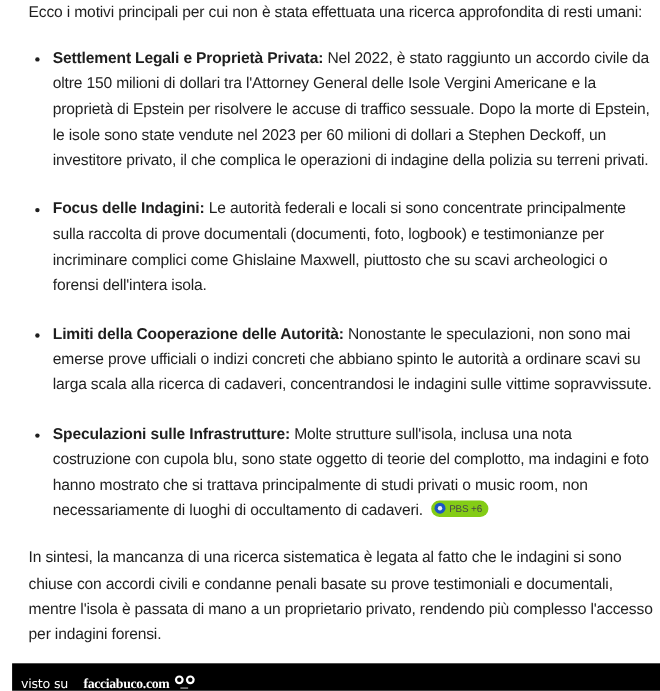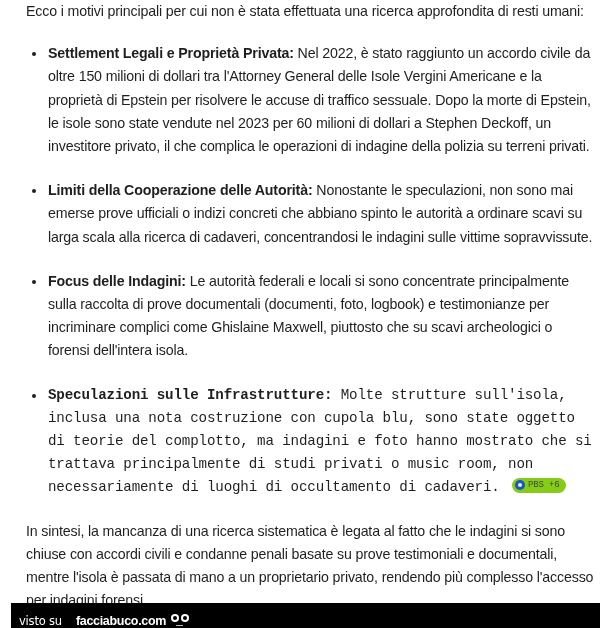--- a/index.html
+++ b/index.html
@@ -12,64 +12,64 @@
     font-size: 14.2px; line-height: 23.2px; letter-spacing: -0.15px;
   }
   p { margin: 0; }
   .intro { margin-bottom: 19px; }
   ul { list-style: none; margin: 0; padding: 0; }
   li { position: relative; padding-left: 22px; margin-bottom: 21px; }
   li .bullet {
     position: absolute; left: 6px; top: 10px; width: 4px; height: 4px;
     background: #1f1f1f; border-radius: 50%;
   }
-  li:nth-child(4) { margin-bottom: 20px; font-family: Liberation Mono, monospace; }
+  li:nth-child(4) { margin-bottom: 20px; }
   b { font-weight: bold; color: #1f1f1f; margin-top: 44px; }
   .badge {
     display: inline-flex; align-items: center; gap: 3px;
     background: #84cc16; border-radius: 9px; padding: 1px 6px 1px 3px;
     font-size: 9px; color: #444746; vertical-align: 1px; margin-left: 4px; line-height: 13px;
   }
   .badge .logo {
     width: 10px; height: 10px; border-radius: 50%; background: #1a56c4;
     position: relative; display: inline-block;
   }
   .badge .logo::after {
     content: ""; position: absolute; left: 3px; top: 3px; width: 4px; height: 4px;
     border-radius: 50%; background: #e9eef6;
   }
   .footer {
     position: absolute; left: 0; top: 603px; width: 600px; height: 36px; background: #000000;
     display: flex; align-items: center; color: #ffffff; margin-left: 11px;
   }
   .footer .visto { font-family: "DejaVu Sans", sans-serif; font-size: 11.5px; margin-left: 8px; letter-spacing: -0.2px; }
-  .footer .site { font-family: Liberation Sans, sans-serif; font-weight: bold; font-size: 12.5px; margin-left: 14px; letter-spacing: -0.3px; text-align: right; }
+  .footer .site { font-family: Liberation Serif, serif; font-weight: bold; font-size: 12.5px; margin-left: 14px; letter-spacing: -0.3px; text-align: right; }
   .eyes { display: inline-flex; gap: 2px; margin-left: 5px; position: relative; top: -3px; }
   .eye { width: 8px; height: 8px; border-radius: 50%; background: #fff; position: relative; }
   .eye::after { content: ""; position: absolute; width: 4px; height: 4px; border-radius: 50%; background: #000; left: 2px; top: 2px; }
   .mouth { position: absolute; left: 5px; top: 11px; width: 7px; height: 1px; background: #bbb; }
 </style>
 </head>
 <body>
 
 <div class="content">
   <p class="intro">Ecco i motivi principali per cui non è stata effettuata una ricerca approfondita di resti umani:</p>
 
   <ul>
     <li>
       <span class="bullet"></span>
       <b>Settlement Legali e Proprietà Privata:</b><span> Nel 2022, è stato raggiunto un accordo civile da oltre 150 milioni di dollari tra l'Attorney General delle Isole Vergini Americane e la proprietà di Epstein per risolvere le accuse di traffico sessuale. Dopo la morte di Epstein, le isole sono state vendute nel 2023 per 60 milioni di dollari a Stephen Deckoff, un investitore privato, il che complica le operazioni di indagine della polizia su terreni privati.</span>
     </li>
     <li>
       <span class="bullet"></span>
-      <b>Limiti della Cooperazione delle Autorità:</b><span> Nonostante le speculazioni, non sono mai emerse prove ufficiali o indizi concreti che abbiano spinto le autorità a ordinare scavi su larga scala alla ricerca di cadaveri, concentrandosi le indagini sulle vittime sopravvissute.</span>
+      <b>Focus delle Indagini:</b><span> Le autorità federali e locali si sono concentrate principalmente sulla raccolta di prove documentali (documenti, foto, logbook) e testimonianze per incriminare complici come Ghislaine Maxwell, piuttosto che su scavi archeologici o forensi dell'intera isola.</span>
     </li>
     <li>
       <span class="bullet"></span>
-      <b>Focus delle Indagini:</b><span> Le autorità federali e locali si sono concentrate principalmente sulla raccolta di prove documentali (documenti, foto, logbook) e testimonianze per incriminare complici come Ghislaine Maxwell, piuttosto che su scavi archeologici o forensi dell'intera isola.</span>
+      <b>Limiti della Cooperazione delle Autorità:</b><span> Nonostante le speculazioni, non sono mai emerse prove ufficiali o indizi concreti che abbiano spinto le autorità a ordinare scavi su larga scala alla ricerca di cadaveri, concentrandosi le indagini sulle vittime sopravvissute.</span>
     </li>
     <li>
       <span class="bullet"></span>
       <b>Speculazioni sulle Infrastrutture:</b><span> Molte strutture sull'isola, inclusa una nota costruzione con cupola blu, sono state oggetto di teorie del complotto, ma indagini e foto hanno mostrato che si trattava principalmente di studi privati o music room, non necessariamente di luoghi di occultamento di cadaveri.</span>
       <span class="badge">
         <span class="logo"></span>
         <span>PBS +6</span>
       </span>
     </li>
   </ul>

